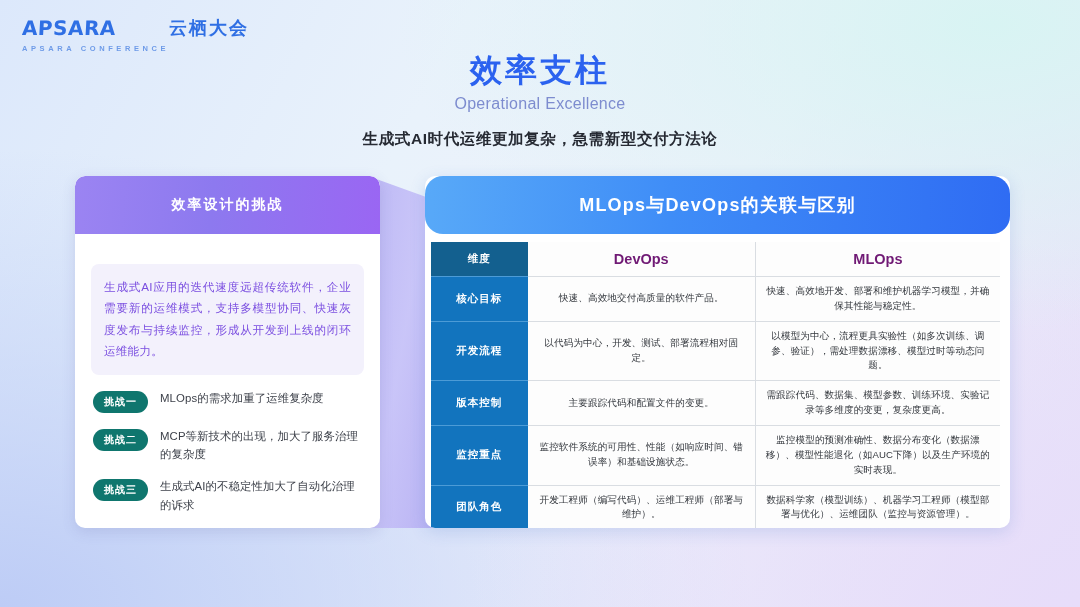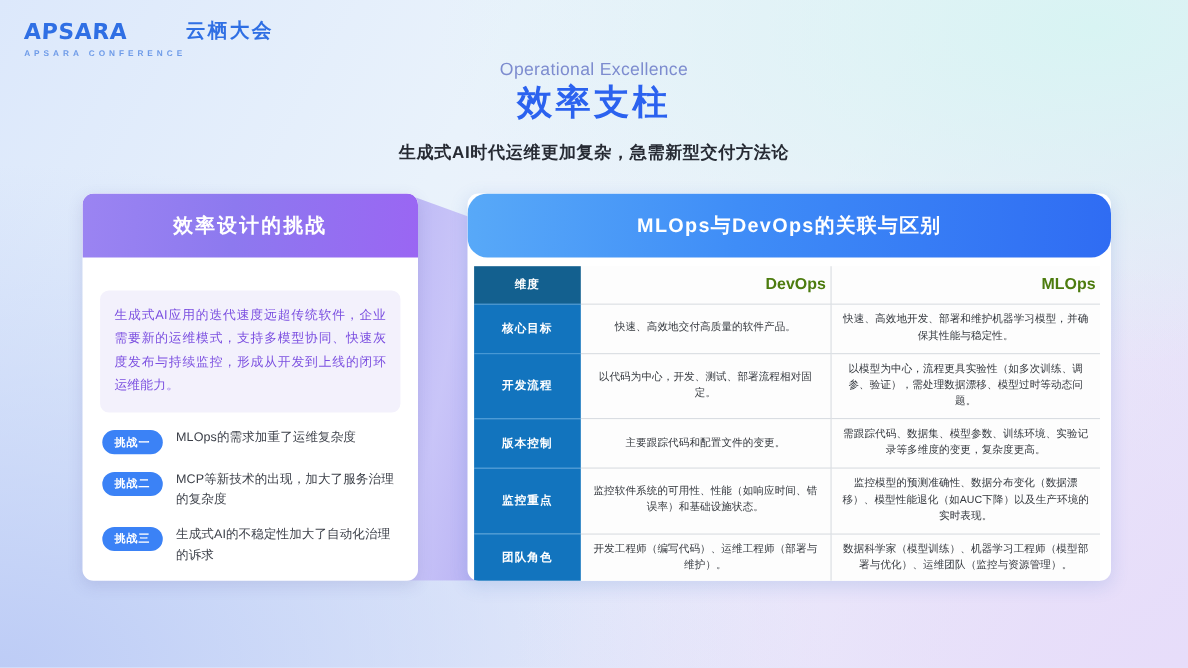--- a/index.html
+++ b/index.html
@@ -120,21 +120,21 @@
   #left-card-header {
     height: 58px;
     background: linear-gradient(95deg, #9b84f2 0%, #8d79ef 45%, #9a66f3 100%);
     border-radius: 10px 10px 0 0;
     display: flex;
     align-items: center;
     justify-content: center;
   }
   #left-card-header-text {
     color: #ffffff;
-    font-size: 18px;
+    font-size: 14px;
     font-weight: 700;
     letter-spacing: 2px;
   }
   #left-card-body {
     padding: 30px 16px 0 16px;
   }
   #intro-box {
     background: #f3f1fc;
     border-radius: 8px;
     padding: 12px 13px 13px 13px;
@@ -146,21 +146,21 @@
   }
   .challenge-row {
     display: flex;
     align-items: flex-start;
     gap: 12px;
     margin-top: 14px;
     padding-left: 2px;
   }
   .challenge-badge {
     flex: 0 0 auto;
-    background: #3b82f6;
+    background: #0f766e;
     color: #ffffff;
     font-size: 10px;
     font-weight: 700;
     letter-spacing: 1px;
     border-radius: 11px;
     padding: 4px 11px;
     white-space: nowrap;
     margin-top: 2px;
   }
   .challenge-text {
@@ -220,24 +220,24 @@
     color: #ffffff;
     font-size: 10.5px;
     font-weight: 700;
     text-align: center;
     letter-spacing: 1px;
     padding: 7px 2px;
     border-bottom: 1px solid #4c9bd6 !important;
   }
   thead .dim-cell { background: #13608f; }
   .head-label {
-    color: #4d7c0f;
+    color: #701a75;
     font-size: 14.5px;
     font-weight: 700;
-    text-align: right;
+    text-align: center;
     padding: 9px 4px;
     border-right: 1px solid #d9dde2;
   }
   .head-label:last-child { border-right: none; }
   .body-cell {
     font-size: 9.6px;
     line-height: 1.55;
     color: #33373d;
     text-align: center;
     padding: 7px 9px;
@@ -253,22 +253,22 @@
 
   <div id="logo">
     <div class="logo-main">
       <span class="logo-apsara">APSARA</span>
       <span class="logo-cn">云栖大会</span>
     </div>
     <div class="logo-sub">APSARA  CONFERENCE</div>
   </div>
 
   <div id="title-block">
+    <div id="main-title">效率支柱</div>
     <div id="sub-title">Operational Excellence</div>
-    <div id="main-title">效率支柱</div>
     <div id="lead-line">生成式AI时代运维更加复杂，急需新型交付方法论</div>
   </div>
 
   <div id="wedge"></div>
 
   <section id="left-card">
     <div id="left-card-header">
       <span id="left-card-header-text">效率设计的挑战</span>
     </div>
     <div id="left-card-body">

